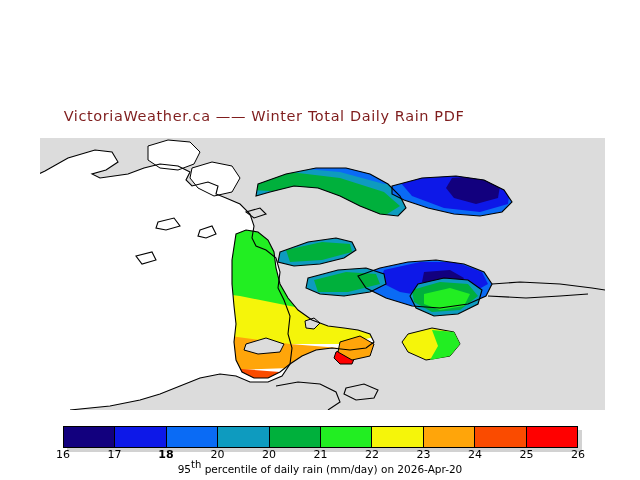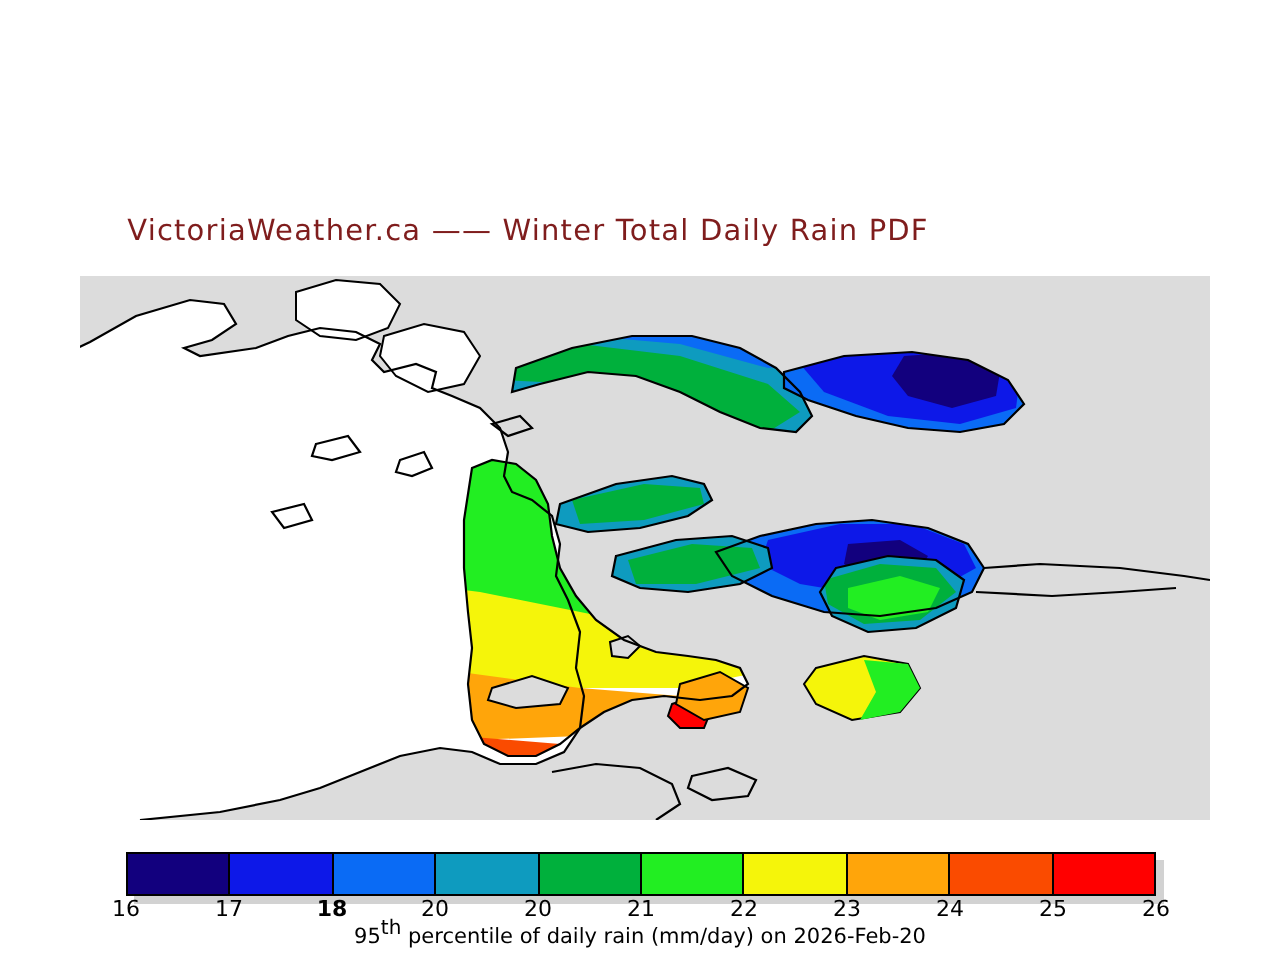--- a/index.html
+++ b/index.html
@@ -275,16 +275,16 @@
       <div class="cb-tick" style="left: 269px;">20</div>
       <div class="cb-tick" style="left: 320.5px;">21</div>
       <div class="cb-tick" style="left: 372px;">22</div>
       <div class="cb-tick" style="left: 423.5px;">23</div>
       <div class="cb-tick" style="left: 475px;">24</div>
       <div class="cb-tick" style="left: 526.5px;">25</div>
       <div class="cb-tick" style="left: 578px;">26</div>
     </div>
 
   <div class="cb-caption">
-    <span>95</span><sup>th</sup><span> percentile of daily rain (mm/day) on 2026-Feb-20</span>
+    <span>95</span><sup>th</sup><span> percentile of daily rain (mm/day) on 2026-Apr-20</span>
   </div>
 
 </div>
 
 </body></html>

